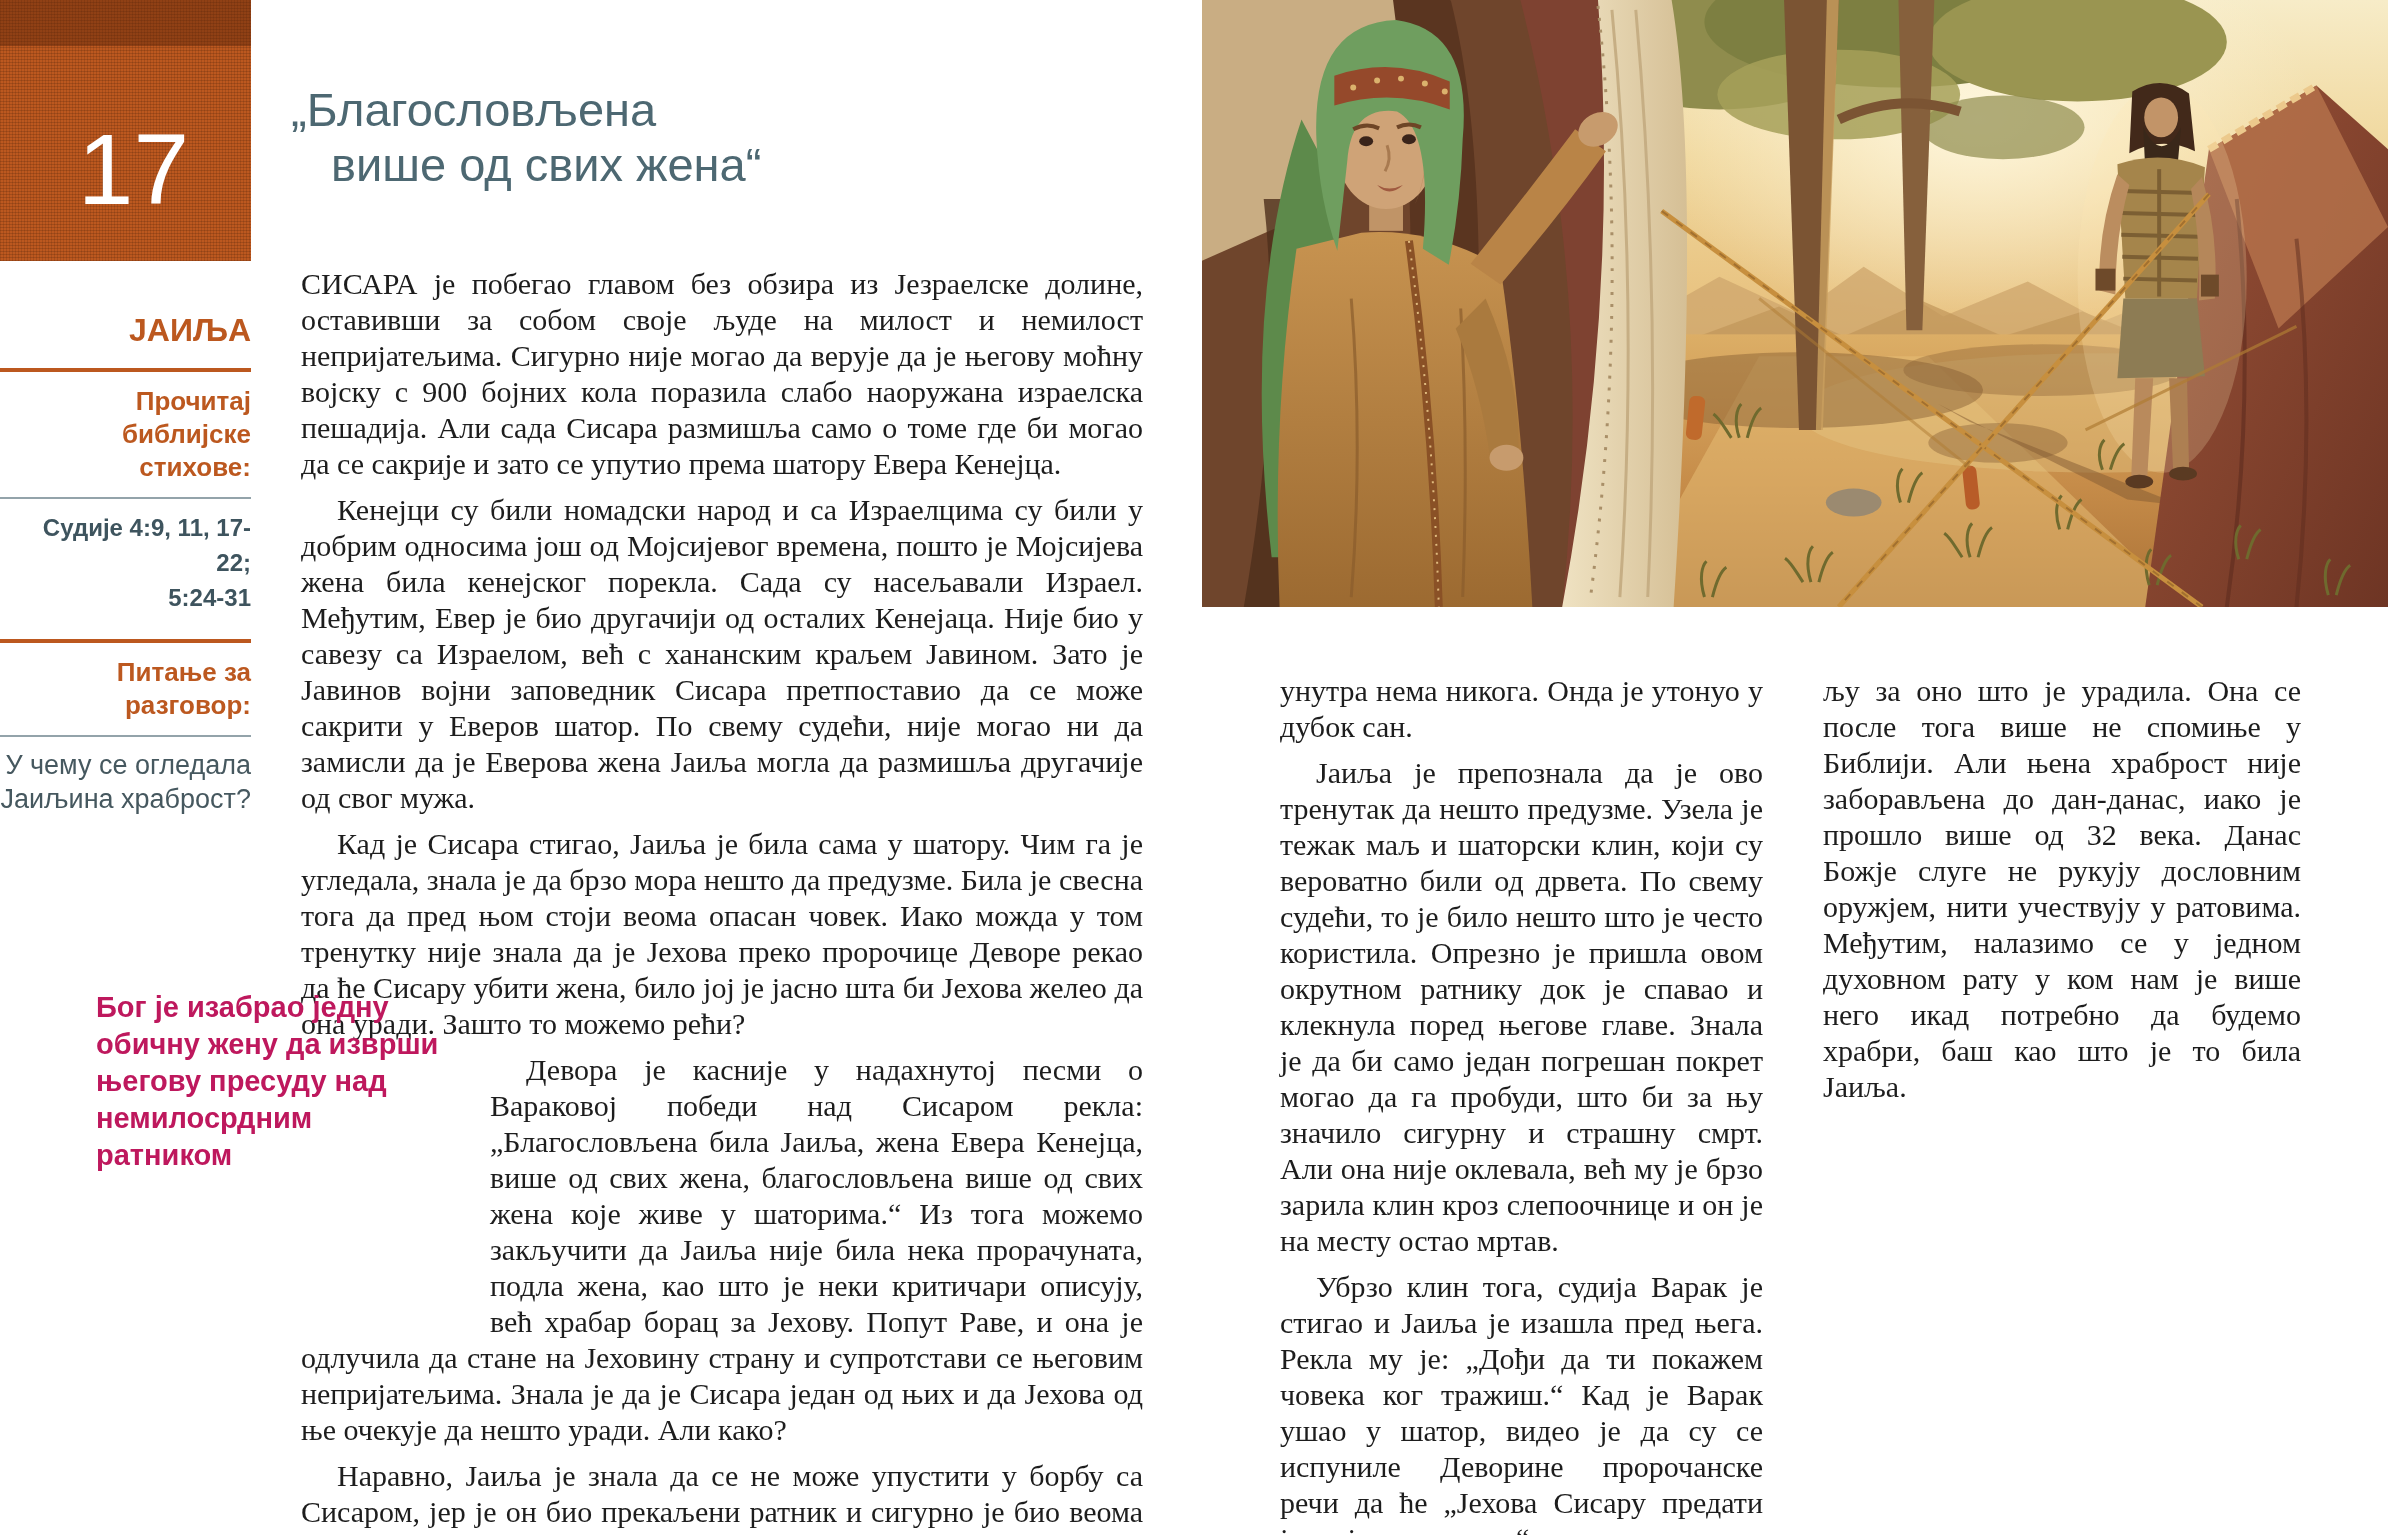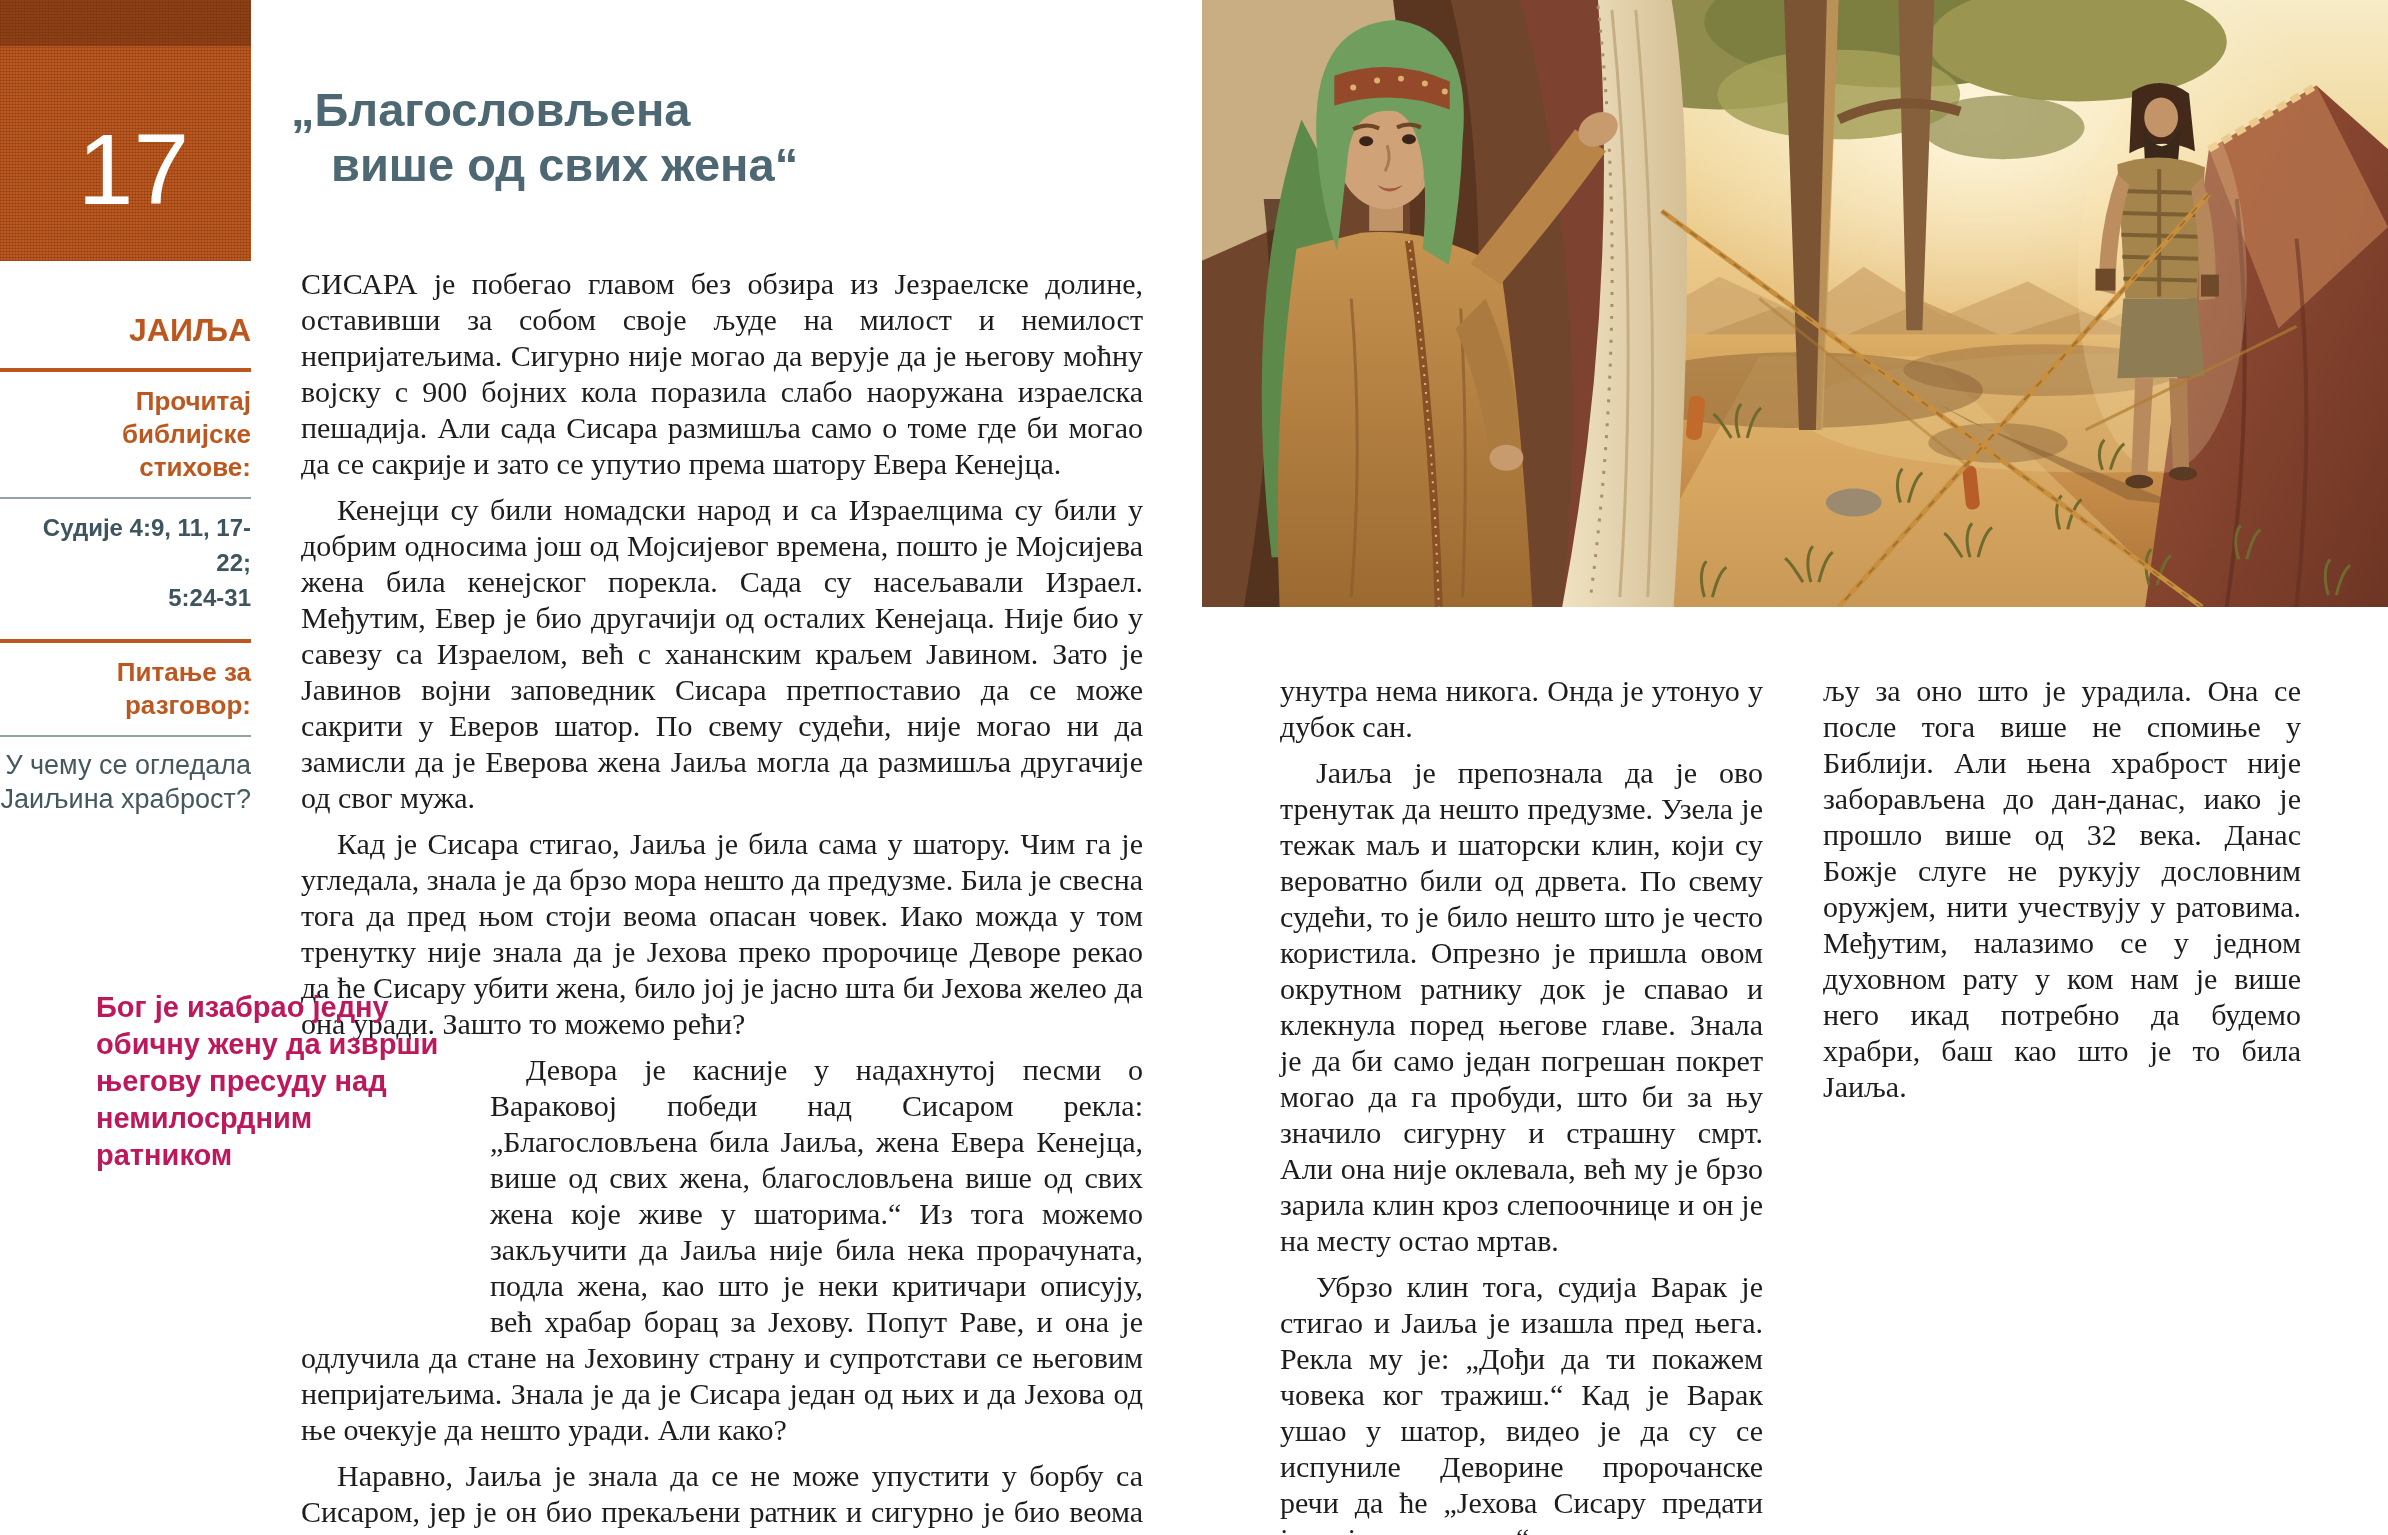--- a/index.html
+++ b/index.html
@@ -21,21 +21,21 @@
         font-family:"Liberation Sans",sans-serif;margin-top:35px;}
   .sidebar-name{color:#bc581f;font-weight:bold;font-size:32px;line-height:36px;margin-bottom:20px;}
   .rule-accent{height:4px;background:#bc581f;margin:0 0 13px 0;}
   .rule-gray{height:2px;background:#93a3aa;margin:0 0 11px 0;}
   .sidebar-label{color:#bc581f;font-weight:bold;font-size:26px;line-height:33px;margin-bottom:13px;}
   .sidebar-refs{color:#3e545e;font-weight:bold;font-size:24px;line-height:35px;margin-bottom:24px;padding-left:24px;}
   .sidebar-question{color:#46585f;font-size:27px;line-height:34px;}
 
   
   .article-title{position:absolute;left:291px;top:82px;width:896px;color:#4d6872;
-        font-family:"Liberation Sans",sans-serif;font-weight:bold;font-size:47px;line-height:55px;}
+        font-family:"Liberation Sans",sans-serif;font-weight:normal;font-size:47px;line-height:55px;}
   .article-title .line2{padding-left:40px;}
 
   
   .textcol{position:absolute;font-size:30px;line-height:36px;color:#1d1d1d;
         text-align:justify;hyphens:manual;}
   .col1{left:291px;top:256px;width:862px;}
   .col2{left:1270px;top:663px;width:503px;}
   .col3{left:1813px;top:663px;width:498px;}
   .para{margin:10px;}
   .para.indent{text-indent:36px;}

